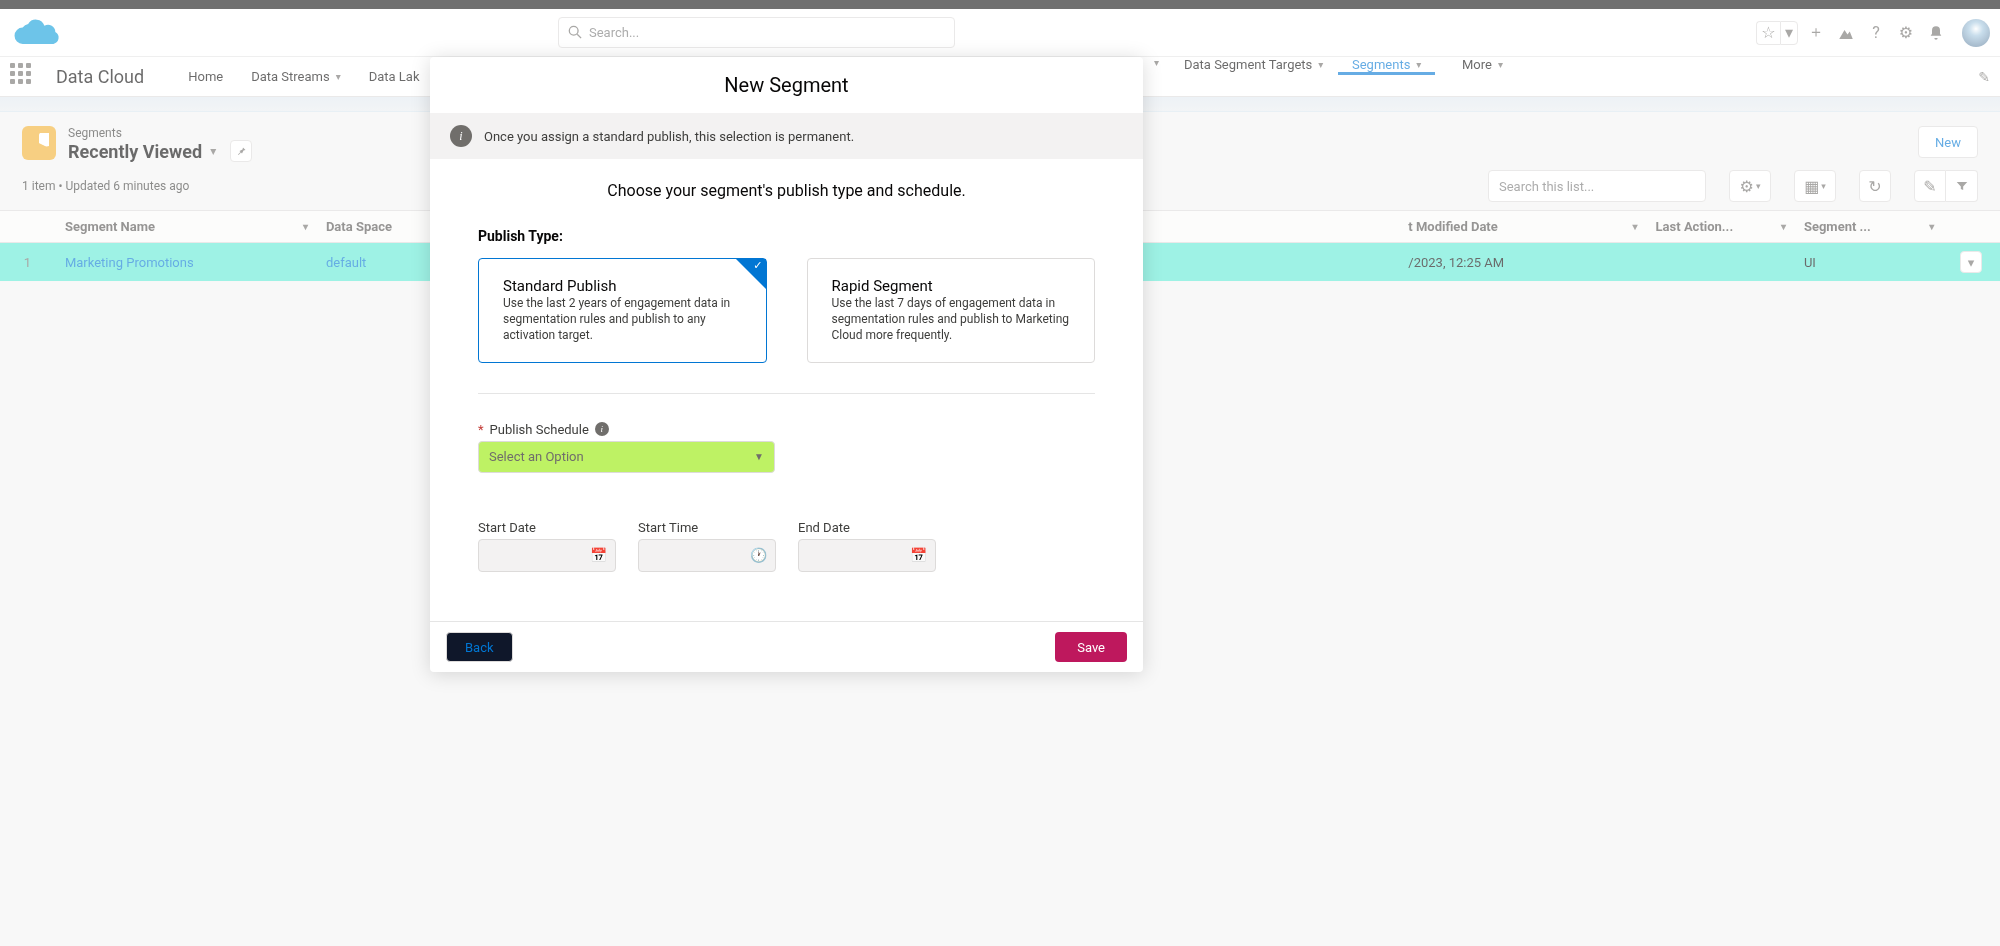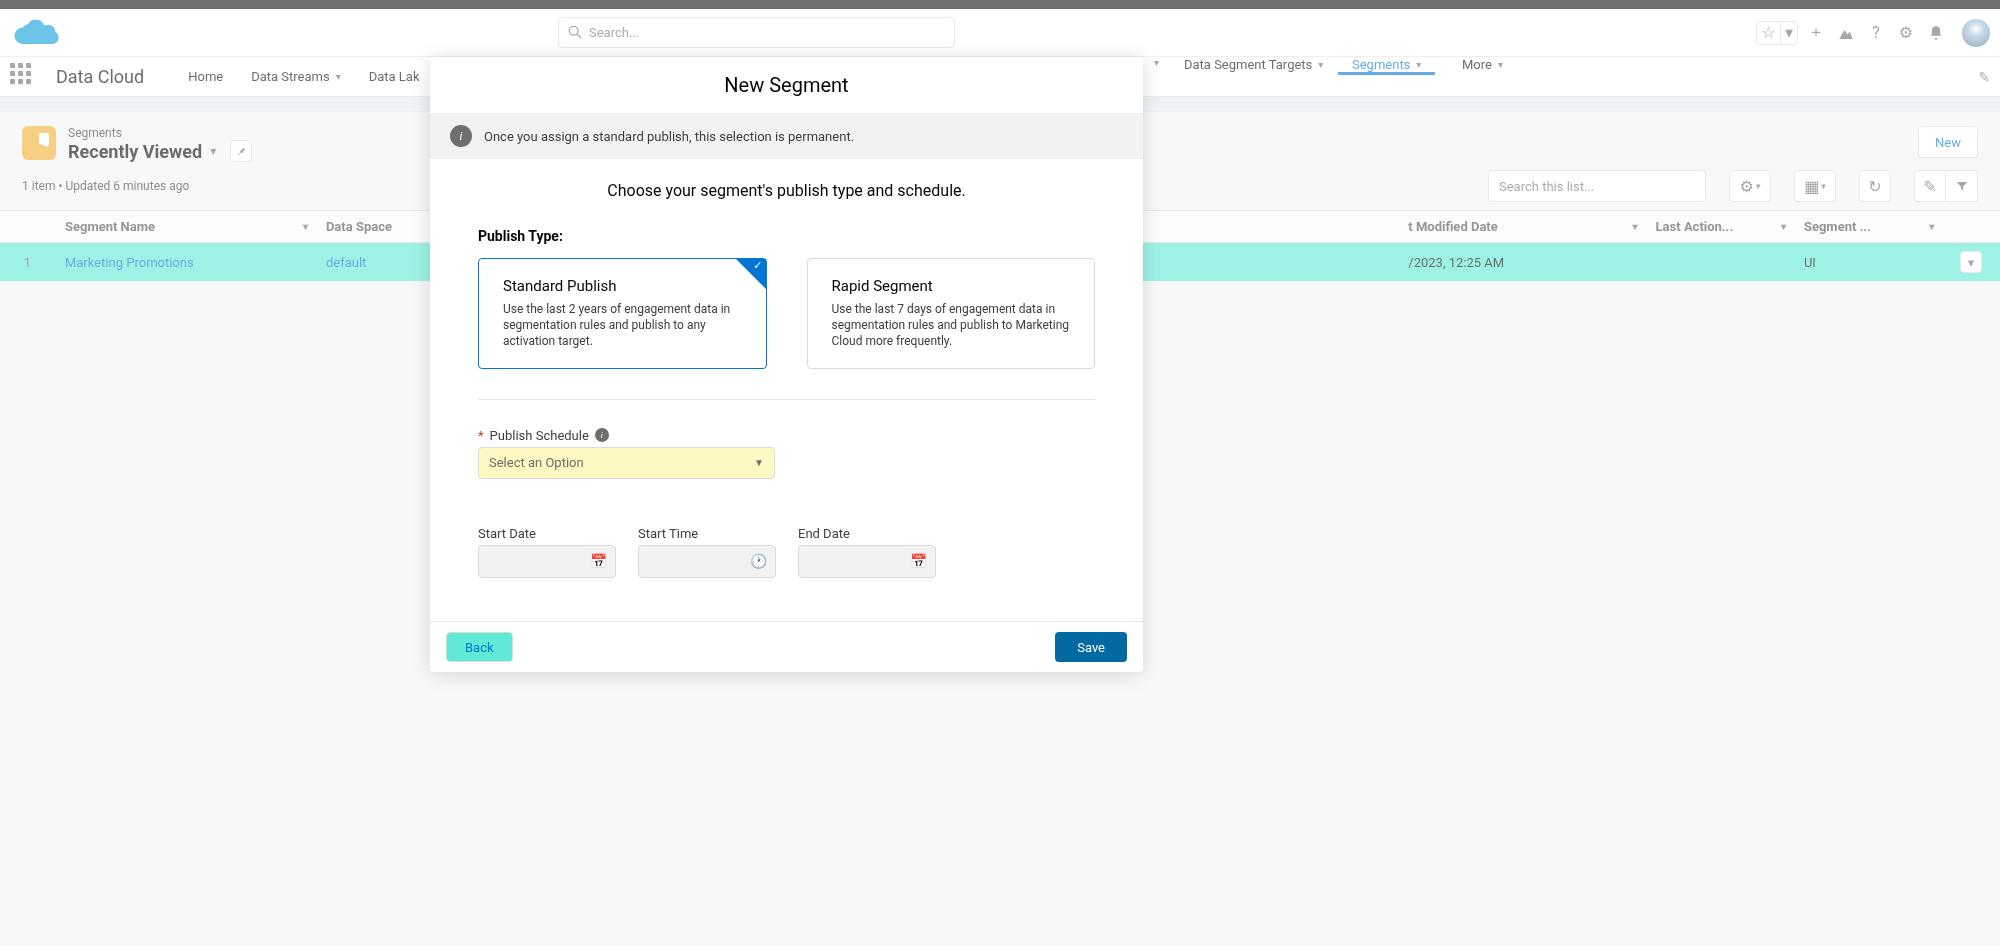--- a/index.html
+++ b/index.html
@@ -77,41 +77,41 @@
   .info-circle { width: 22px; height: 22px; border-radius: 50%; background: #706e6b; color: #fff; display:flex; align-items:center; justify-content:center; font-size: 12px; font-style: italic; font-family: Georgia, serif; }
   .modal-body { padding: 22px 48px; overflow-y: auto; flex: 1; }
   .body-heading { text-align: center; font-size: 16px; color: #080707; margin-bottom: 28px; }
   .section-title { font-size: 14px; font-weight: 700; color: #080707; margin-bottom: 14px; }
 
   .type-cards { display: flex; gap: 40px; margin-bottom: 30px; }
   .type-card { flex: 1; border: 1px solid #dddbda; border-radius: 4px; padding: 18px 24px; cursor: pointer; position: relative; }
   .type-card.selected { border: 1px solid #0176d3; }
   .type-card.selected::after { content:""; position:absolute; top:0; right:0; width:0; height:0; border-top: 30px solid #0176d3; border-left: 30px solid transparent; }
   .type-card.selected::before { content:"✓"; position:absolute; top:0; right:3px; color:#fff; font-size:11px; z-index:1; }
-  .card-title { font-size: 15px; color: #080707; margin-bottom: 6px; }
+  .card-title { font-size: 15px; color: #080707; }
   .card-desc { font-size: 12px; color: #3e3e3c; line-height: 1.35; }
 
   .divider { border: none; border-top: 1px solid #e5e5e5; margin: 18px 0 28px 0; }
 
   .form-row-top { margin-bottom: 14px; }
   .field-label { font-size: 13px; color: #3e3e3c; display: flex; align-items: center; gap: 6px; margin-bottom: 4px; }
   .req { color: #c23934; }
   .info-dot { width: 14px; height: 14px; border-radius: 50%; background: #706e6b; color:#fff; font-size:9px; display:inline-flex; align-items:center; justify-content:center; font-style: italic; font-family: Georgia, serif; }
-  .select-box { width: 297px; height: 32px; border: 1px solid #dddbda; border-radius: 4px; padding: 0 10px; font-size: 13px; color: #706e6b; background: #fef9c3; display:flex; align-items:center; justify-content:space-between; cursor:pointer; }
+  .select-box { width: 297px; height: 32px; border: 1px solid #dddbda; border-radius: 4px; padding: 0 10px; font-size: 13px; color: #706e6b; background: #bef264; display:flex; align-items:center; justify-content:space-between; cursor:pointer; }
   .select-box .tri { font-size: 10px; color:#706e6b; }
 
   .date-row { display: flex; gap: 22px; }
   .date-field { display:flex; flex-direction:column;margin-top:33px; }
   .date-input-wrap { position: relative; }
   .date-input { width: 138px; height: 33px; border: 1px solid #dddbda; border-radius: 4px; background: #f3f2f2; padding: 0 8px; }
   .input-icon-right { position:absolute; right:8px; top:8px; color:#706e6b; font-size:14px; }
 
   .modal-footer { border-top: 1px solid #e5e5e5; padding: 10px 16px; display: flex; justify-content: space-between; align-items: center; }
-  .btn-back { height: 30px; border:1px solid #dddbda; background:#5eead4; border-radius:4px; padding:0 18px; font-size:13px; color:#0176d3; cursor:pointer; }
-  .btn-save { height: 30px; border:none; background:#0369a1; color:#fff; border-radius:4px; padding:0 22px; font-size:13px; cursor:pointer; }
+  .btn-back { height: 30px; border:1px solid #dddbda; background:#0f172a; border-radius:4px; padding:0 18px; font-size:13px; color:#0176d3; cursor:pointer; }
+  .btn-save { height: 30px; border:none; background:#be185d; color:#fff; border-radius:4px; padding:0 22px; font-size:13px; cursor:pointer; }
 
 </style>
 </head>
 <body>
 
 <div class="top-strip"></div>
 
 <div class="global-header">
   <svg class="cloud-logo" viewBox="0 0 64 40">
       <path fill="#0d9dda" d="M20 10a10 10 0 0 1 18 2 8 8 0 0 1 12 7 7 7 0 0 1-2 13H14a9 9 0 0 1 0-18 10 10 0 0 1 6-4z"></path>

